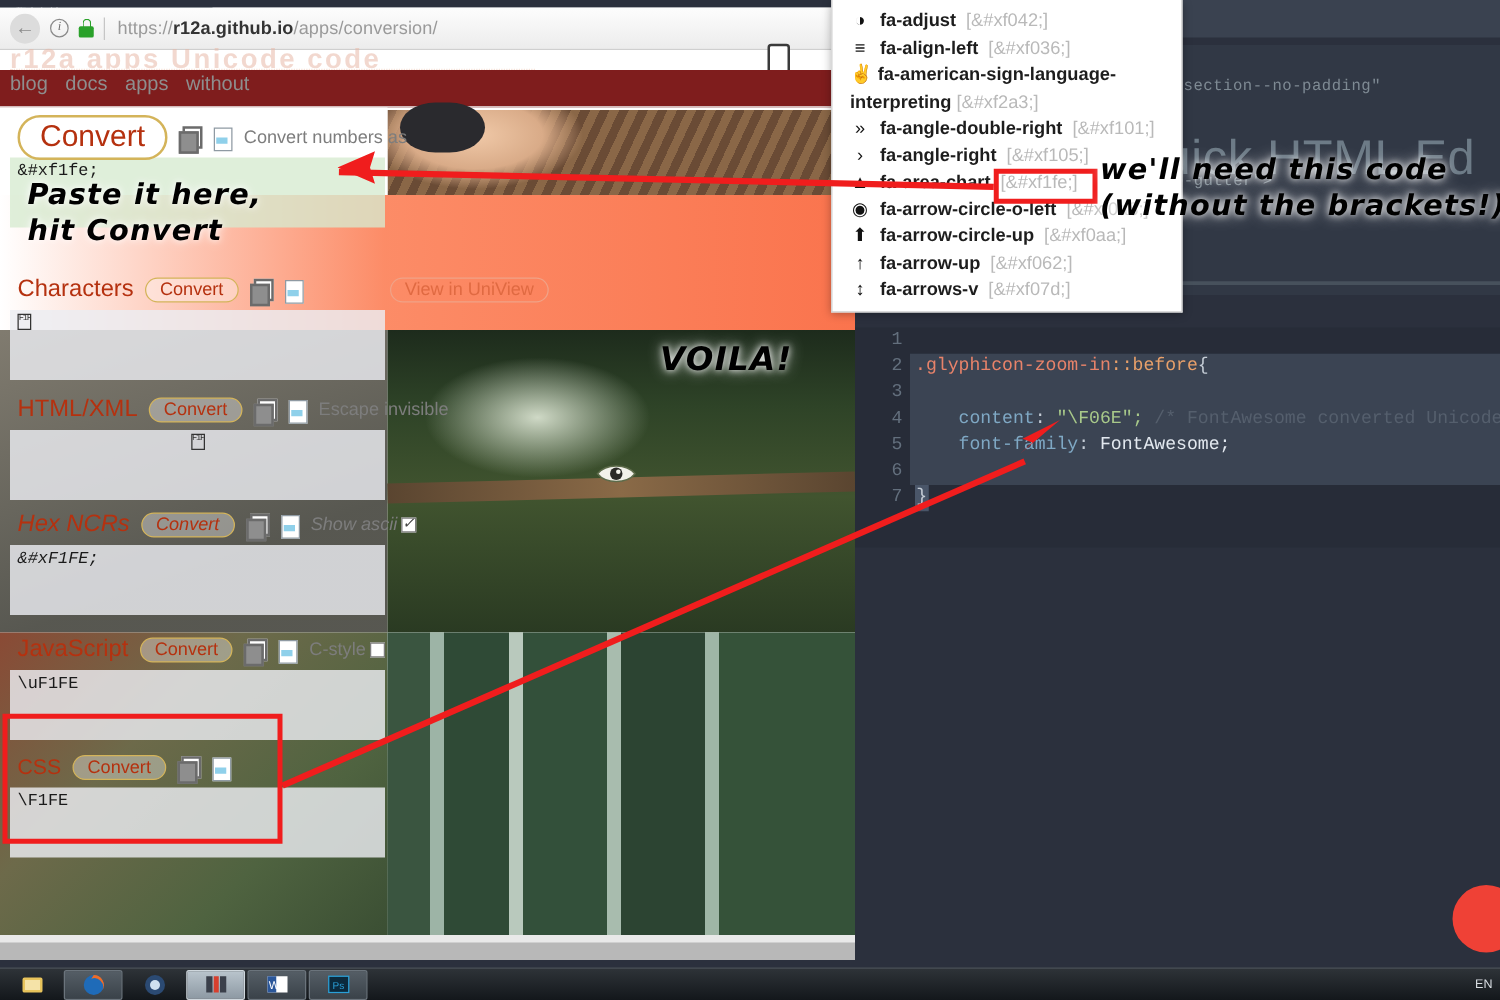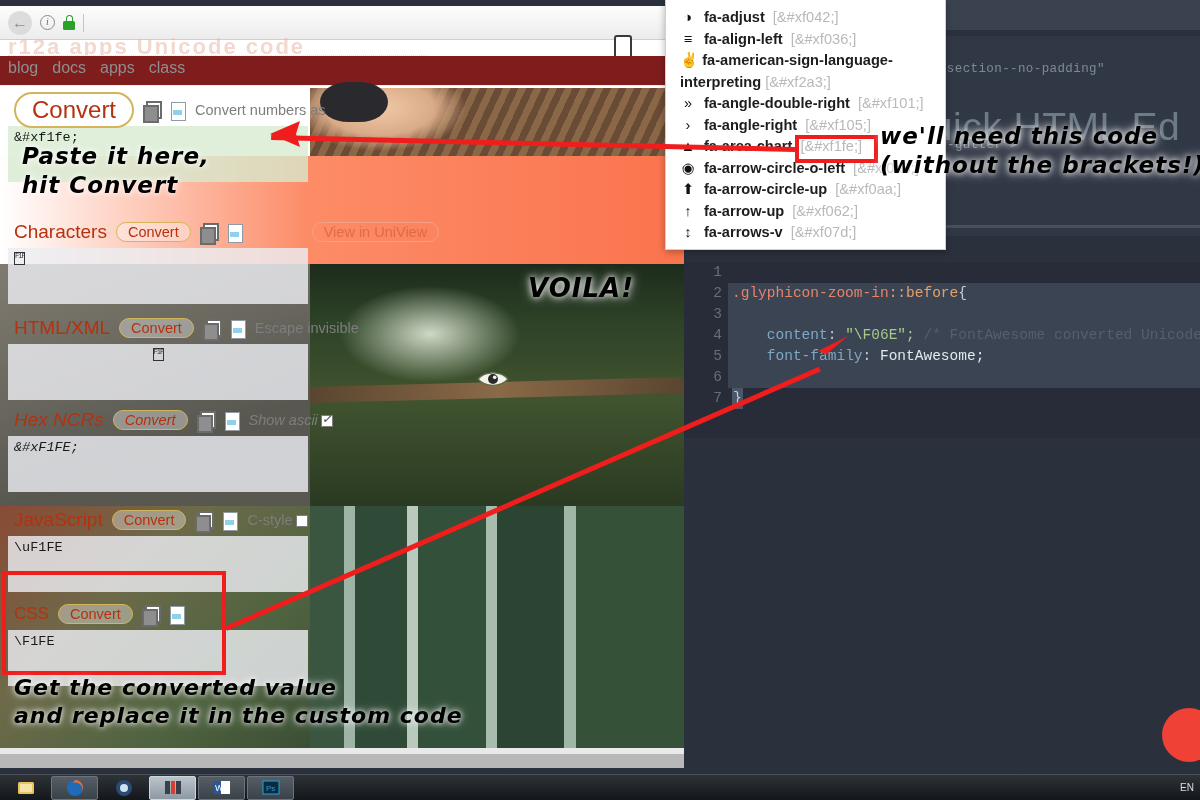--- a/index.html
+++ b/index.html
@@ -310,31 +310,34 @@
     <div class="title-sliver">...se 2.7.12</div>
 
     <div class="urlbar">
       <div class="back-btn">←</div>
       <div class="info-ico">i</div>
       <div class="lock-ico">
           <span class="shackle"></span>
           <span class="body"></span>
         </div>
       <div class="url-div"></div>
+      <div class="url-text">
+        <span>https://</span><b>r12a.github.io</b><span>/apps/conversion/</span>
+      </div>
     </div>
 
     <div class="phone-ico"></div>
 
     <div class="r12a-ghost">r12a    apps    Unicode code converter</div>
 
     <div class="site-nav">
       <span>blog</span>
       <span>docs</span>
       <span>apps</span>
-      <span>class</span>
+      <span>without</span>
     </div>
 
     <div class="photo photo-hand"></div>
     <div class="white-scrim"></div>
     <div class="photo photo-dark-left"></div>
     <div class="photo photo-forest1"></div>
     <div class="photo photo-left-moss"></div>
     <div class="photo photo-forest2"></div>
     <div class="overlay-orange"></div>
     <div class="white-scrim2"></div>
@@ -474,22 +477,20 @@
     <path d="M0 14 L30 1 L26 14 L30 27 Z" fill="#f01d1d"></path>
   </svg>
 
   <div class="redline" style="left:226px; top:626px; width:648px; transform: rotate(-23.6deg);"></div>
   <svg style="position:absolute; left:812px; top:334px; width:36px; height:30px;" viewBox="0 0 36 30">
     <path d="M36 2 L6 17 L14 20 L4 29 Z" fill="#f01d1d"></path>
   </svg>
 
   <div class="annot" style="left:22px; top:142px; font-size:23px;">Paste it here,
 hit Convert</div>
-  <div class="annot" style="left:14px; top:674px; font-size:22px;">Get the converted value
-and replace it in the custom code</div>
   <div class="annot white-sh" style="left:880px; top:122px; font-size:23px;">we'll need this code
 (without the brackets!)</div>
   <div class="annot white-sh" style="left:528px; top:272px; font-size:26px;">VOILA!</div>
 
   <div class="taskbar">
     <div class="tb-item">
       <svg width="18" height="15" viewBox="0 0 18 15">
           <rect x="1" y="2" width="16" height="12" rx="1.5" fill="#e8c45c"></rect>
           <rect x="3" y="4" width="12" height="8" fill="#f5e3a8"></rect>
         </svg>

